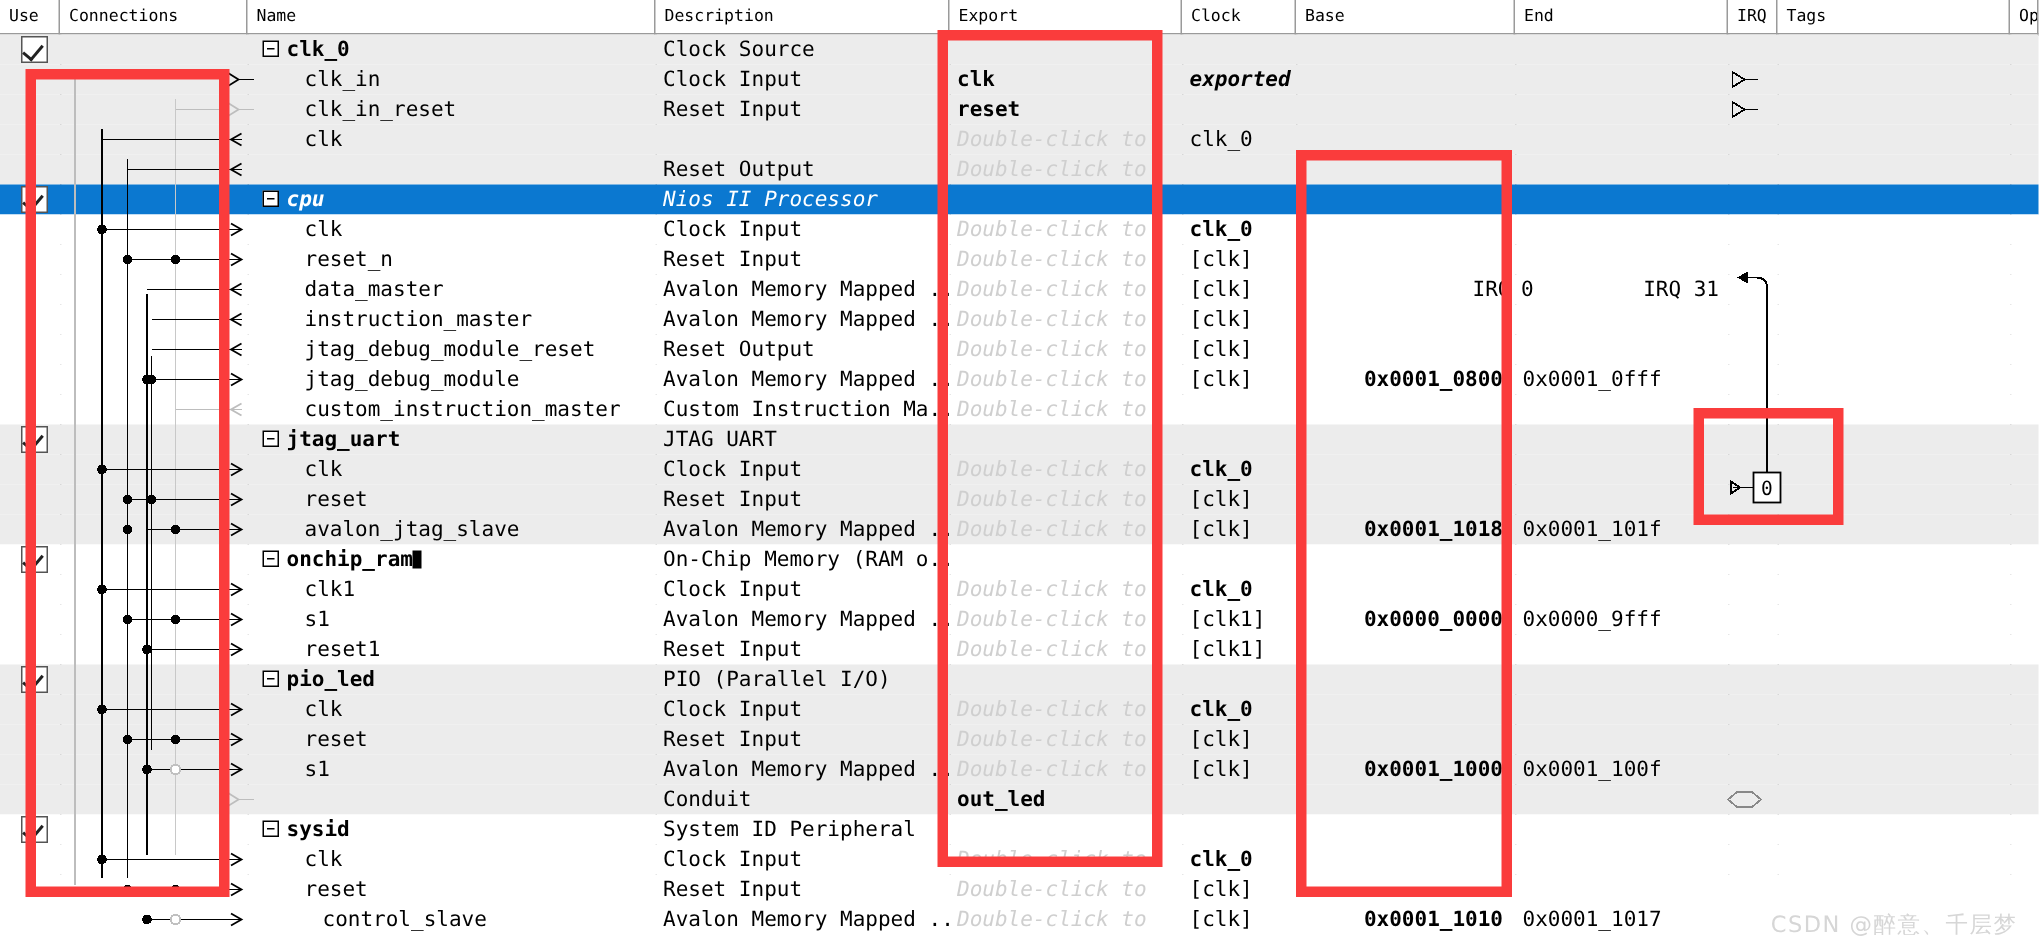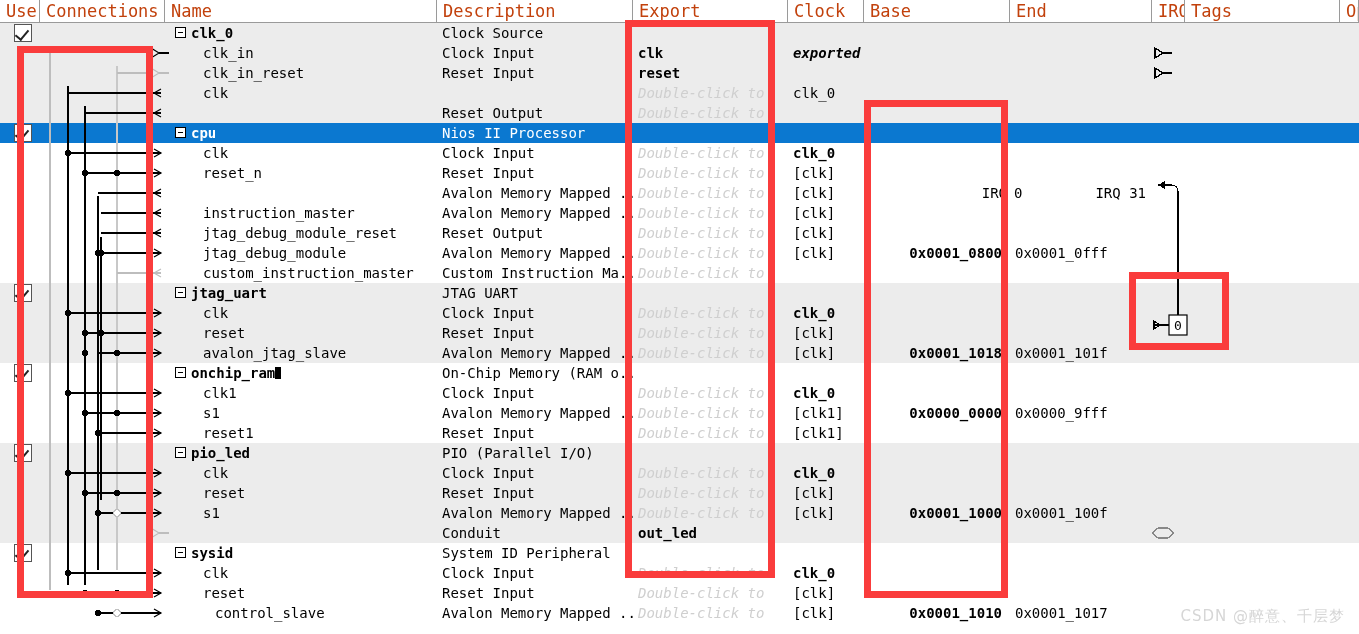--- a/index.html
+++ b/index.html
@@ -4,21 +4,21 @@
 <style>
   html,body{margin:0;padding:0;background:#fff;}
   body{width:1359px;height:634px;overflow:hidden;
        font-family:"DejaVu Sans Mono","Liberation Mono",monospace;}
   #app{position:relative;width:1359px;height:634px;background:#fff;}
 
   
   .hdr{position:absolute;left:0;top:0;width:1359px;height:23px;
        background:#fff;border-bottom:1px solid #9a9a9a;box-sizing:border-box;}
   .hdr .cell{position:absolute;top:0;height:24px;line-height:22px;
-       font-size:17px;color:#c2410c;padding-left:6px;box-sizing:border-box;
+       font-size:11px;color:#000000;padding-left:6px;box-sizing:border-box;
        border-right:1px solid #9a9a9a;white-space:nowrap;overflow:hidden;}
 
   .rows{position:absolute;left:0;top:23px;width:1359px;height:563px;}
   .row{position:absolute;left:0;width:1359px;height:20px;box-sizing:border-box;}
   .row.alt{background:#ececec;}
   .row.white{background:#ffffff;}
   .row.sel{background:#0b78d0;}
 
   .c{position:absolute;top:0;height:20px;line-height:20px;font-size:13.5px;
      color:#000;box-sizing:border-box;white-space:nowrap;overflow:hidden;}
@@ -117,41 +117,42 @@
       <div class="row alt" style="top: 60px;">
         <div class="c name nm-port" style="left: 203px; width: 232px;">clk</div>
         <div class="c desc" style="left: 437px; width: 196px; margin-top: 42px;">Clock Output</div>
         <div class="c exp ph" style="left: 633px; width: 155px;">Double-click to</div>
         <div class="c clk" style="left: 788px; width: 76px;">clk_0</div>
       </div>
       <div class="row alt" style="top: 80px;">
         <div class="c desc" style="left: 437px; width: 196px;">Reset Output</div>
         <div class="c exp ph" style="left: 633px; width: 155px;">Double-click to</div>
       </div>
-      <div class="row sel" style="top: 100px;">
+      <div class="row sel" style="top: 100px; font-style: italic;">
         <div class="ckbox" style="top: 1px;">
           <div class="ckmark"></div>
         </div>
         <div class="exp-box" style="left: 175px;"></div>
         <div class="c name nm-mod" style="left: 191px; width: 232px;">cpu</div>
         <div class="c desc" style="left: 437px; width: 196px;">Nios II Processor</div>
       </div>
       <div class="row white" style="top: 120px;">
         <div class="c name nm-port" style="left: 203px; width: 232px;">clk</div>
         <div class="c desc" style="left: 437px; width: 196px;">Clock Input</div>
         <div class="c exp ph" style="left: 633px; width: 155px;">Double-click to</div>
         <div class="c clk bold" style="left: 788px; width: 76px;">clk_0</div>
       </div>
       <div class="row white" style="top: 140px;">
         <div class="c name nm-port" style="left: 203px; width: 232px;">reset_n</div>
         <div class="c desc" style="left: 437px; width: 196px;">Reset Input</div>
         <div class="c exp ph" style="left: 633px; width: 155px;">Double-click to</div>
         <div class="c clk" style="left: 788px; width: 76px;">[clk]</div>
       </div>
       <div class="row white" style="top: 160px;">
+        <div class="c name nm-port" style="left: 203px; width: 232px;">data_master</div>
         <div class="c desc" style="left: 437px; width: 196px;">Avalon Memory Mapped ..</div>
         <div class="c exp ph" style="left: 633px; width: 155px;">Double-click to</div>
         <div class="c clk" style="left: 788px; width: 76px;">[clk]</div>
         <div class="c irqlbl" style="left: 864px; width: 146px;">IRQ</div>
         <div class="c end" style="left: 1010px; width: 142px; padding-left: 4px;">0</div>
         <div class="c irqlbl" style="left: 1010px; width: 142px; padding-right: 6px;">IRQ 31</div>
       </div>
       <div class="row white" style="top: 180px;">
         <div class="c name nm-port" style="left: 203px; width: 232px;">instruction_master</div>
         <div class="c desc" style="left: 437px; width: 196px;">Avalon Memory Mapped ..</div>

